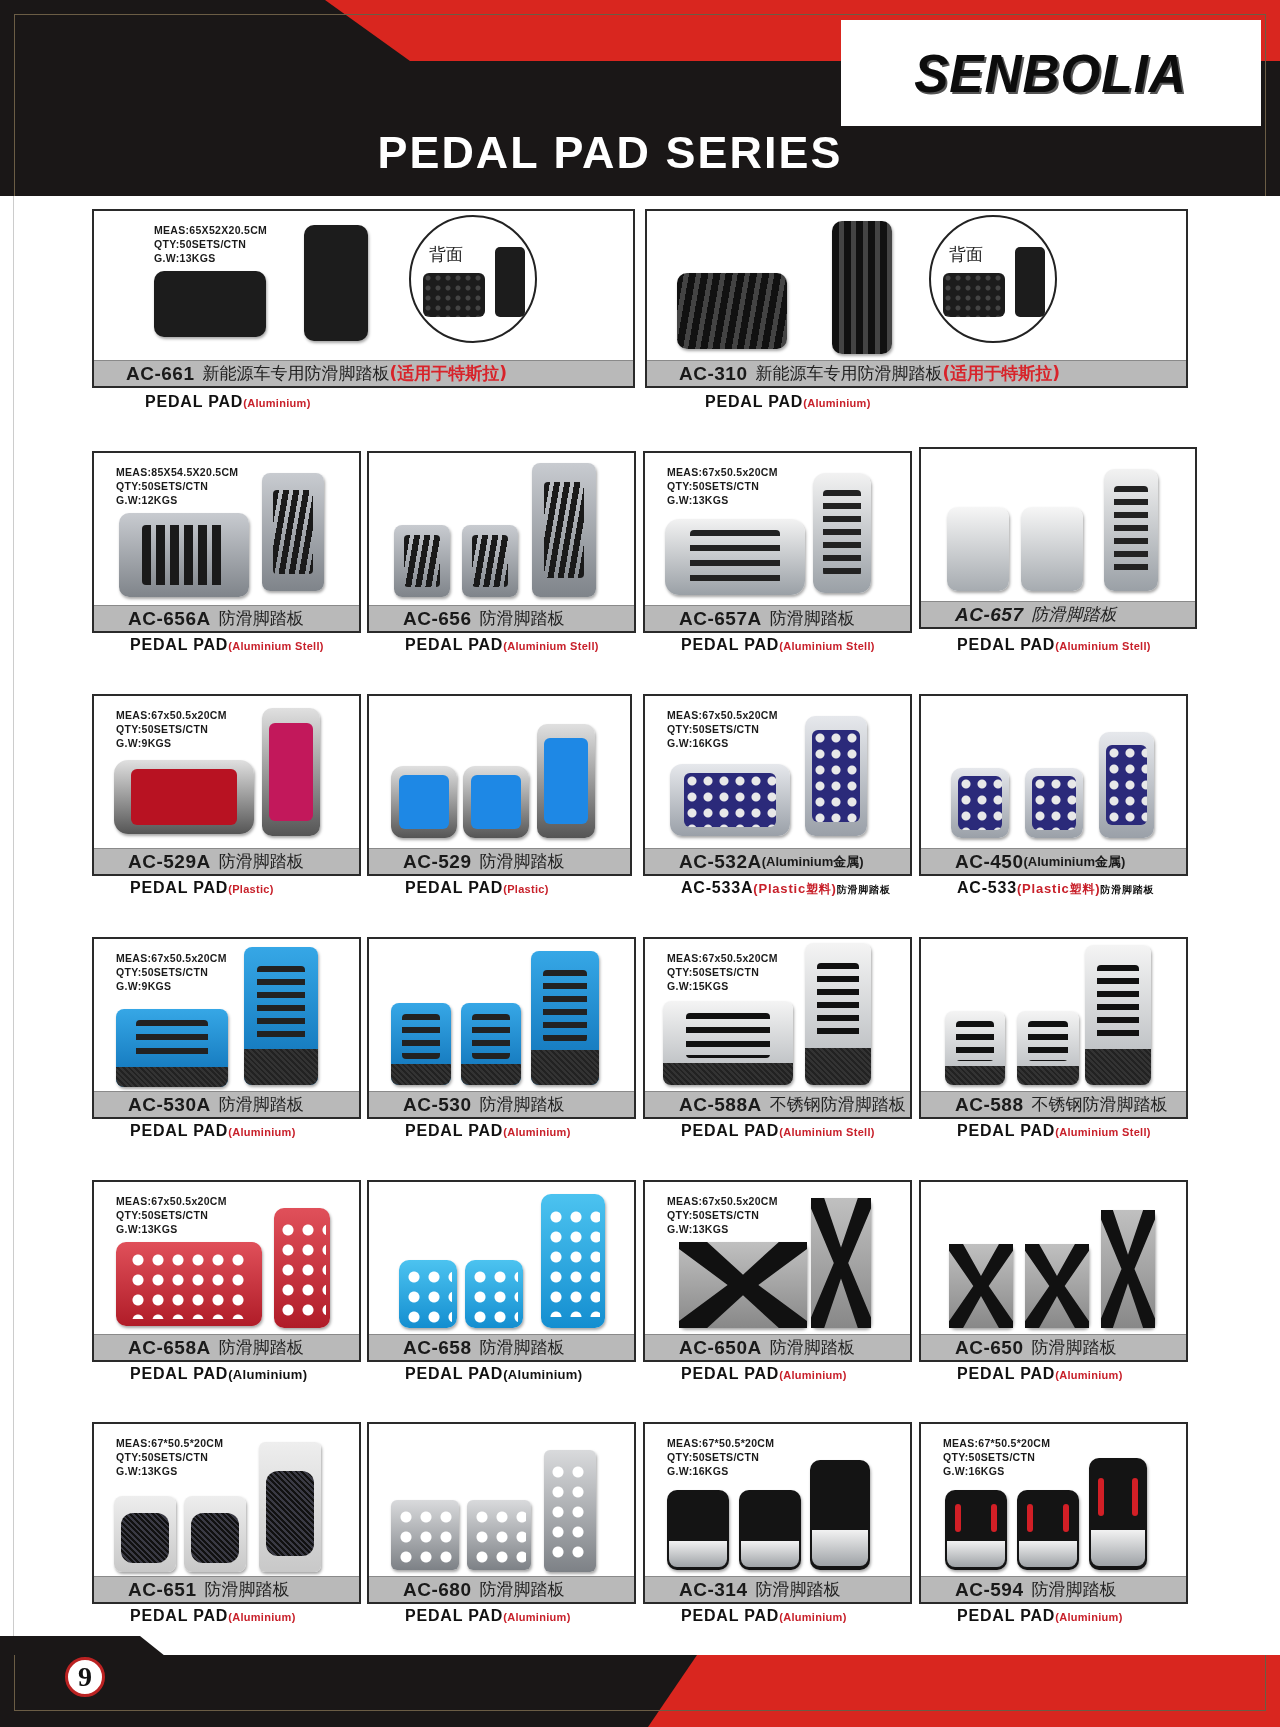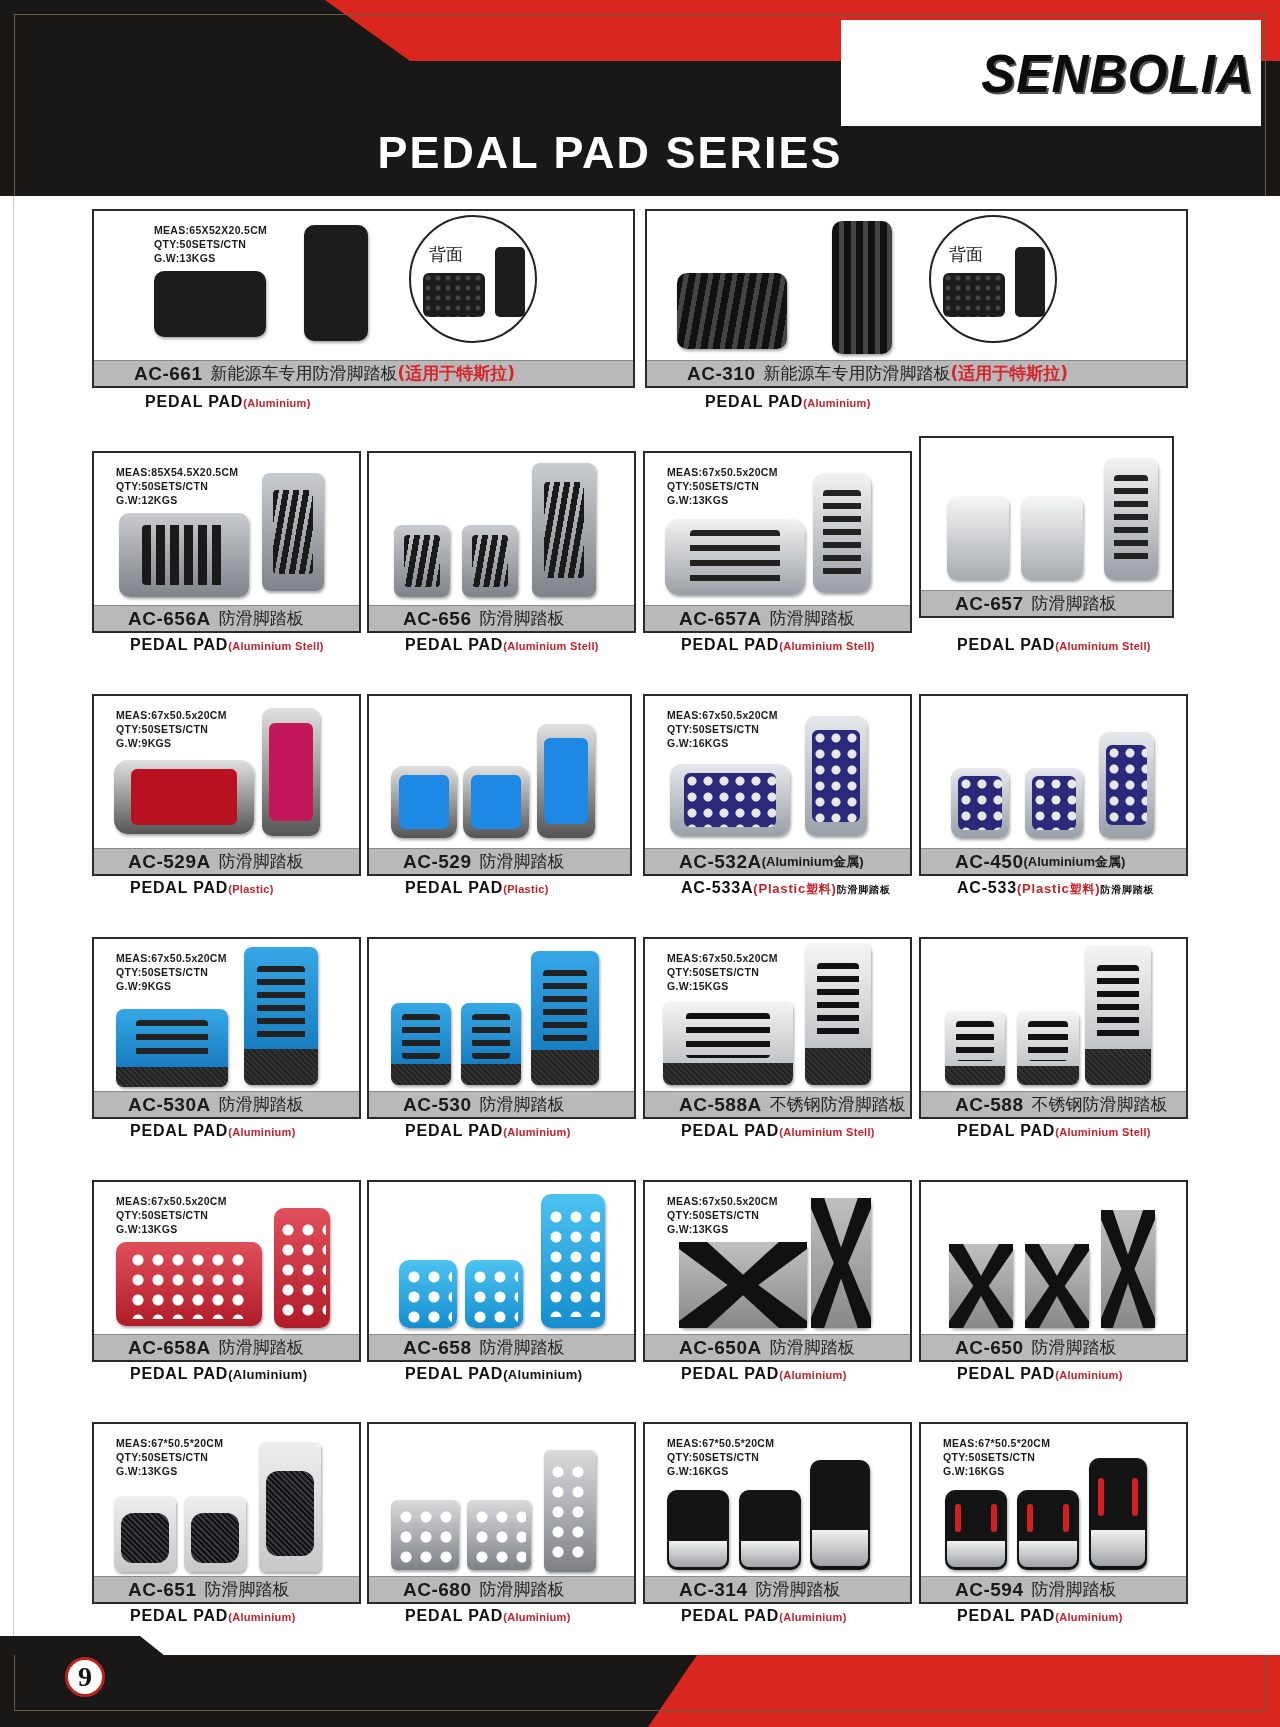--- a/index.html
+++ b/index.html
@@ -4,34 +4,34 @@
 <style>
   * { box-sizing: border-box; margin: 0; padding: 0; }
   html, body { width: 1280px; height: 1727px; background: #fff; overflow: hidden; }
   body { position: relative; font-family: "Liberation Sans", "DejaVu Sans", sans-serif; color: #111; }
 
   
   .header { position: absolute; left: 0; top: 0; width: 1280px; height: 196px; background: #1a1717; overflow: hidden; }
   .header .red-band { position: absolute; left: 0; top: 0; width: 1280px; height: 61px; background: #d9261f;
     clip-path: polygon(325px 0, 1280px 0, 1280px 61px, 410px 61px); }
   .header .frame-line { position: absolute; left: 14px; top: 14px; width: 1252px; height: 182px; border: 1px solid #6b5d45; border-bottom: none; }
-  .header .logo-box { position: absolute; left: 841px; top: 20px; width: 420px; height: 106px; background: #fff; display: flex; align-items: center; justify-content: flex-end; }
+  .header .logo-box { position: absolute; left: 841px; top: 20px; width: 420px; height: 106px; background: #fff; display: flex; align-items: center; justify-content: center; }
   .header .logo-text { font-family: "Liberation Sans", sans-serif; font-weight: bold; font-style: italic; font-size: 54px; letter-spacing: 1px; color: #0c0c0c; transform: scaleX(0.95); text-shadow: 2px 2px 0 #555; }
   .header .title-cn { position: absolute; left: 0; width: 1280px; top: 72px; text-align: center; padding-left: 10px; color: #fff; font-family: "DejaVu Sans", sans-serif; font-size: 40px; letter-spacing: 14px; }
   .header .title-cn span { display: inline-block; margin-left: -230px; }
   .header .title-en { position: absolute; left: 382px; top: 128px; color: #fff; font-family: "Liberation Sans", sans-serif; font-weight: bold; font-size: 44px; letter-spacing: 2px; transform: scaleX(1.02); }
 
   
   .rail-left { position: absolute; left: 0; top: 196px; width: 14px; height: 1460px; background: #fff; border-right: 1px solid #ccc; }
 
   
   .card { position: absolute; background: #fff; border: 2px solid #2a2a2a; }
   .card .imgarea { position: absolute; left: 0; top: 0; right: 0; bottom: 26px; overflow: hidden; background: #fff; }
   .card .caption { position: absolute; left: 0; right: 0; bottom: 0; height: 26px; background: #b9b9b9; border-top: 1px solid #8a8a8a; display: flex; align-items: center; padding-left: 34px; white-space: nowrap; overflow: hidden; }
-  .card.wide .caption { padding-left: 40px; }
+  .card.wide .caption { padding-left: 32px; }
   .caption .model { font-weight: 900; font-size: 19px; letter-spacing: 0.5px; color: #1a1a1a; }
   .caption .cn { font-family: "DejaVu Sans", sans-serif; font-size: 17px; color: #222; margin-left: 8px; }
   .caption .red { color: #d8232a; font-family: "DejaVu Sans", sans-serif; font-size: 17px; font-weight: bold; }
   .caption .mat { font-size: 13px; font-weight: bold; color: #1a1a1a; }
 
   .specs { position: absolute; left: 22px; top: 12px; font-size: 10.5px; font-weight: bold; line-height: 14px; color: #1a1a1a; letter-spacing: 0.3px; }
   .sub { position: absolute; font-weight: 900; font-size: 16px; letter-spacing: 0.8px; color: #111; white-space: nowrap; }
   .sub .mat { font-size: 11px; font-weight: bold; color: #c8202a; letter-spacing: 0.3px; }
   .sub .mat.black { color: #111; font-size: 13px; }
   .sub .cnsmall { font-family: "DejaVu Sans", sans-serif; font-size: 10px; font-weight: bold; color: #111; }
@@ -156,21 +156,21 @@
         <div class="pedal" style="left: 168px; top: 20px; width: 58px; height: 120px; background: linear-gradient(rgb(242, 242, 242), rgb(154, 160, 166)); border-radius: 12px; box-shadow: rgba(0, 0, 0, 0.35) 1px 2px 3px;">
           <div style="position: absolute; inset: 14% 18%; background: repeating-linear-gradient(rgb(34, 34, 34) 0px, rgb(34, 34, 34) 6px, transparent 6px, transparent 13px); border-radius: 4px;"></div>
         </div>
       </div>
       <div class="caption">
         <span class="model">AC-657A</span>
         <span class="cn">防滑脚踏板</span>
       </div>
     </div>
     <div class="sub" style="left: 681px; top: 636px;"><span>PEDAL PAD</span><span class="mat">(Aluminium Stell)</span></div>
-    <div class="card" style="left: 919px; top: 436px; width: 255px; height: 182px;">
+    <div class="card" style="left: 919px; top: 447px; width: 278px; height: 182px; font-style: italic;">
       <div class="imgarea">
         <div class="pedal" style="left: 26px; top: 58px; width: 62px; height: 84px; background: linear-gradient(rgb(246, 246, 246), rgb(166, 171, 176)); border-radius: 10px; box-shadow: rgba(0, 0, 0, 0.35) 1px 2px 3px;"></div>
         <div class="pedal" style="left: 100px; top: 58px; width: 62px; height: 84px; background: linear-gradient(rgb(246, 246, 246), rgb(166, 171, 176)); border-radius: 10px; box-shadow: rgba(0, 0, 0, 0.35) 1px 2px 3px;"></div>
         <div class="pedal" style="left: 183px; top: 20px; width: 54px; height: 122px; background: linear-gradient(rgb(242, 242, 242), rgb(154, 160, 166)); border-radius: 10px; box-shadow: rgba(0, 0, 0, 0.35) 1px 2px 3px;">
           <div style="position: absolute; inset: 14% 18%; background: repeating-linear-gradient(rgb(34, 34, 34) 0px, rgb(34, 34, 34) 6px, transparent 6px, transparent 13px); border-radius: 4px;"></div>
         </div>
       </div>
       <div class="caption">
         <span class="model">AC-657</span>
         <span class="cn">防滑脚踏板</span>

